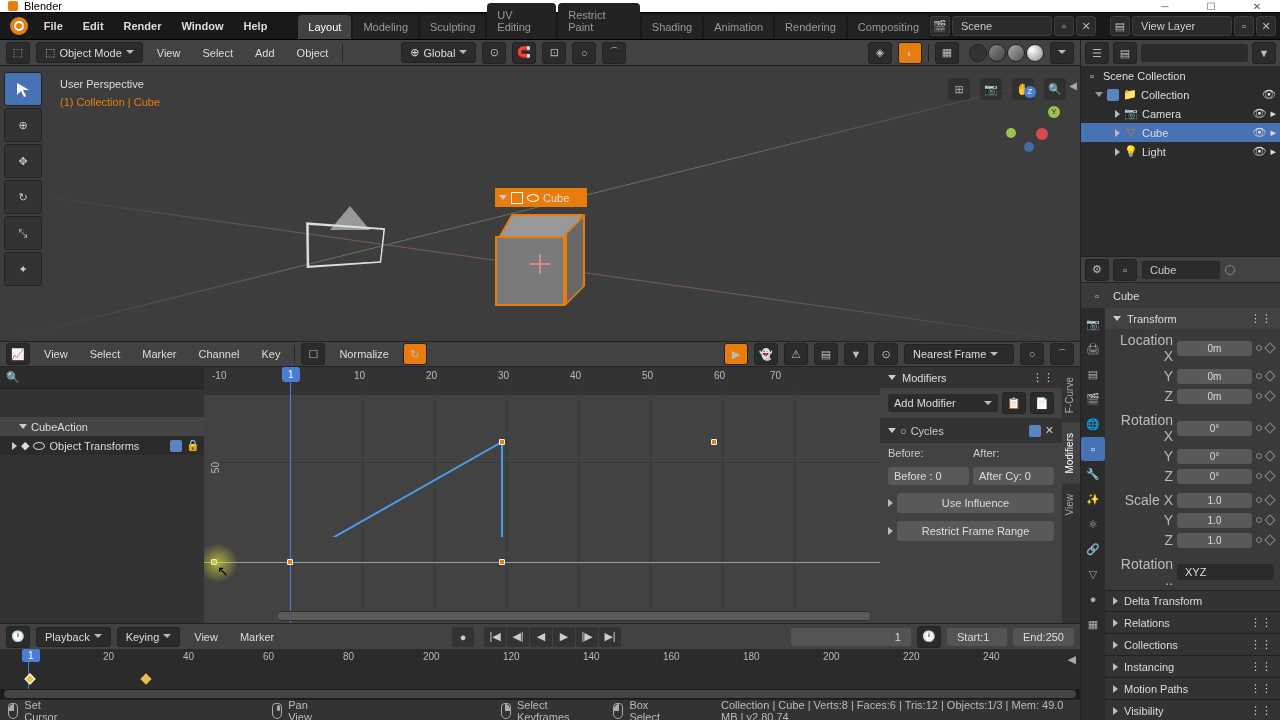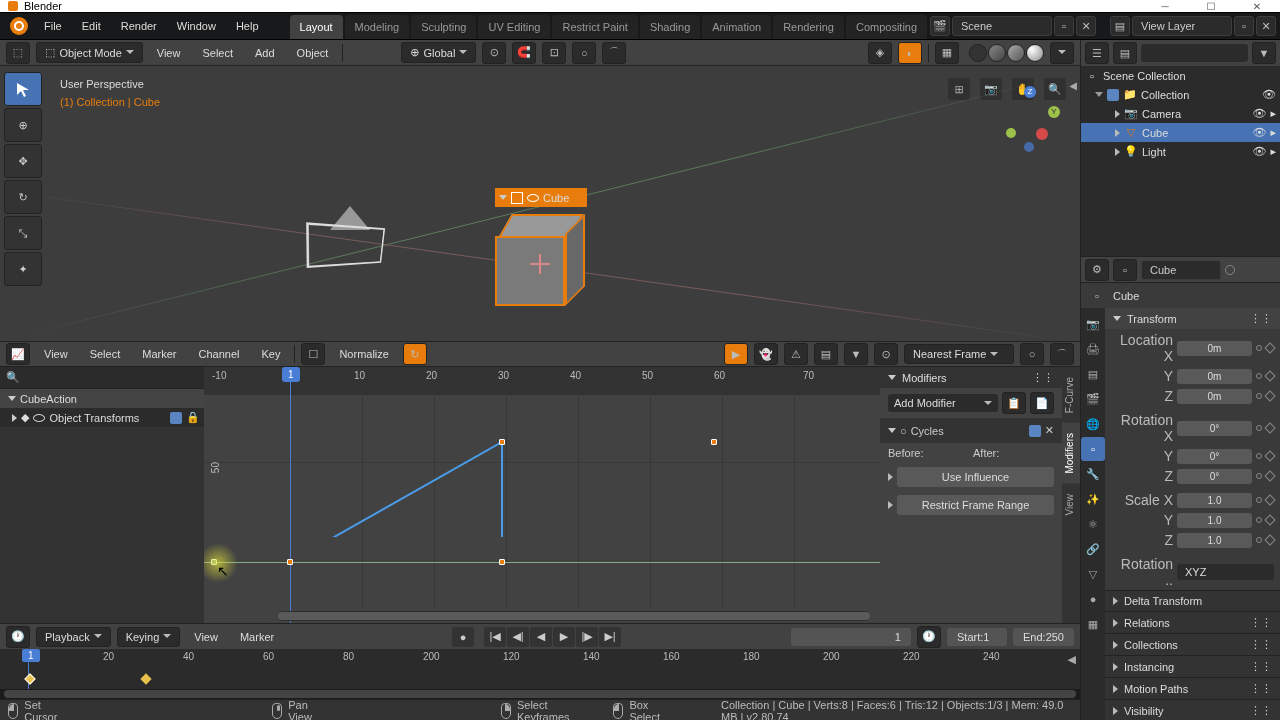--- a/index.html
+++ b/index.html
@@ -8,21 +8,21 @@
 
 .titlebar { height: 12px; background: #fff; display: flex; align-items: center; padding-left: 8px; }
 .titlebar-icon { width: 10px; height: 10px; background: #e87d0d; border-radius: 2px; margin-right: 6px; }
 .win-controls { position: absolute; top: 0; right: 0; display: flex; }
 .win-btn { width: 46px; height: 12px; display: flex; align-items: center; justify-content: center; color: #555; font-size: 10px; }
 
 
 .menubar { height: 28px; background: #18191a; display: flex; align-items: center; padding: 0 4px; border-top: 1px solid #000; border-bottom: 1px solid #000; }
 .blender-logo { width: 18px; height: 18px; background: #e87d0d; border-radius: 50%; margin: 0 6px; position: relative; }
 .blender-logo::after { content: ""; position: absolute; top: 4px; left: 4px; width: 6px; height: 6px; border: 2px solid #fff; border-radius: 50%; }
-.menu-item { color: #ddd; padding: 4px 10px; cursor: pointer; }
+.menu-item { color: #ddd; padding: 4px 10px; cursor: pointer; font-weight: bold; }
 .workspace-tabs { display: flex; margin-left: 20px; height: 100%; align-items: flex-end; }
 .ws-tab { color: #999; padding: 6px 10px; background: #232323; border-top-left-radius: 4px; border-top-right-radius: 4px; margin: 0 1px; cursor: pointer; }
 .ws-tab.active { background: #424242; color: #fff; }
 .scene-controls { margin-left: auto; display: flex; align-items: center; gap: 2px; }
 .scene-box { background: #2b2b2b; border: 1px solid #3d3d3d; border-radius: 3px; padding: 3px 8px; color: #ccc; min-width: 100px; }
 .hdr-icon-btn { width: 20px; height: 20px; background: #2b2b2b; border: 1px solid #3d3d3d; border-radius: 3px; display: flex; align-items: center; justify-content: center; color: #bbb; }
 
 
 .tool-header { height: 26px; background: #424242; display: flex; align-items: center; padding: 0 6px; gap: 6px; border-bottom: 1px solid #222; }
 .dropdown { background: #2b2b2b; border: 1px solid #222; border-radius: 3px; padding: 3px 8px; color: #ddd; display: flex; align-items: center; gap: 4px; }
@@ -69,21 +69,21 @@
 .grid-line-r1 { position: absolute; top: 200px; left: 0; width: 100%; height: 1px; background: linear-gradient(90deg, transparent, #7a5a5a 30%, #7a5a5a 70%, transparent); transform: rotate(8deg); transform-origin: center;}
 
 
 .ge-header { height: 26px; background: #424242; display: flex; align-items: center; padding: 0 6px; gap: 6px; border-top: 1px solid #222; border-bottom: 1px solid #222; }
 
 .graph-row { display: flex; height: 256px; }
 .ge-channels { width: 204px; background: #333; display: flex; flex-direction: column; }
 .ge-search { height: 22px; background: #2b2b2b; border-bottom: 1px solid #222; display: flex; align-items: center; padding: 0 6px; color: #888; }
 .ge-ch-row { height: 19px; display: flex; align-items: center; padding: 0 4px; color: #ddd; gap: 4px; }
 .ge-ch-row.cube { background: #e87d0d; }
-.ge-ch-row.action { background: #444; padding-left: 8px; }
+.ge-ch-row.action { background: #444; padding-left: 19px; margin-top: 28px; }
 .ge-ch-row.transform { background: #2b2b2b; padding-left: 12px; }
 .tri-r { width: 0; height: 0; border-top: 4px solid transparent; border-bottom: 4px solid transparent; border-left: 5px solid #ccc; }
 .tri-d { width: 0; height: 0; border-left: 4px solid transparent; border-right: 4px solid transparent; border-top: 5px solid #ccc; }
 .eye-ic { width: 12px; height: 8px; border: 1px solid #ccc; border-radius: 50%; }
 .chk { width: 12px; height: 12px; background: #5a85c1; border-radius: 2px; }
 
 .ge-canvas { flex: 1; position: relative; background: #424242; overflow: hidden; }
 .ge-ruler { height: 28px; background: #333; position: relative; }
 .ge-tick { position: absolute; top: 3px; color: #bbb; font-size: 10px; }
 .ge-playhead { position: absolute; top: 0; bottom: 0; width: 1px; background: #4a7ed6; }
@@ -358,21 +358,21 @@
 
   <div class="ge-canvas">
     <div class="ge-ruler">
       <span class="ge-tick" style="left:8px">-10</span>
       <span class="ge-tick" style="left:150px">10</span>
       <span class="ge-tick" style="left:222px">20</span>
       <span class="ge-tick" style="left:294px">30</span>
       <span class="ge-tick" style="left:366px">40</span>
       <span class="ge-tick" style="left:438px">50</span>
       <span class="ge-tick" style="left:510px">60</span>
-      <span class="ge-tick" style="left:599px">70</span>
+      <span class="ge-tick" style="left:566px">70</span>
     </div>
     <div class="ge-grid-v" style="left:86px"></div>
     <div class="ge-grid-v" style="left:158px"></div>
     <div class="ge-grid-v" style="left:230px"></div>
     <div class="ge-grid-v" style="left:302px"></div>
     <div class="ge-grid-v" style="left:374px"></div>
     <div class="ge-grid-v" style="left:446px"></div>
     <div class="ge-grid-v" style="left:518px"></div>
     <div class="ge-grid-v" style="left:590px"></div>
     <div class="ge-grid-h" style="top:95px"></div>
@@ -416,20 +416,28 @@
       <div class="tri-d"></div>
               <span>○</span>
               <span style="flex:1">Cycles</span>
       <div class="chk"></div>
       <span>✕</span>
     </div>
     <div class="np-row">
               <span style="flex:1">Before:</span>
               <span style="flex:1">After:</span>
             </div>
+    <div class="np-row">
+      <div class="np-numfield">
+                <span>Before :   0</span>
+              </div>
+      <div class="np-numfield">
+                <span>After Cy:  0</span>
+              </div>
+    </div>
     <div class="np-row">
               <div class="tri-right-sm"></div>
               <div class="np-btn">Use Influence</div>
             </div>
     <div class="np-row">
               <div class="tri-right-sm"></div>
               <div class="np-btn">Restrict Frame Range</div>
             </div>
     </div>
     <div class="n-panel-tabs">

